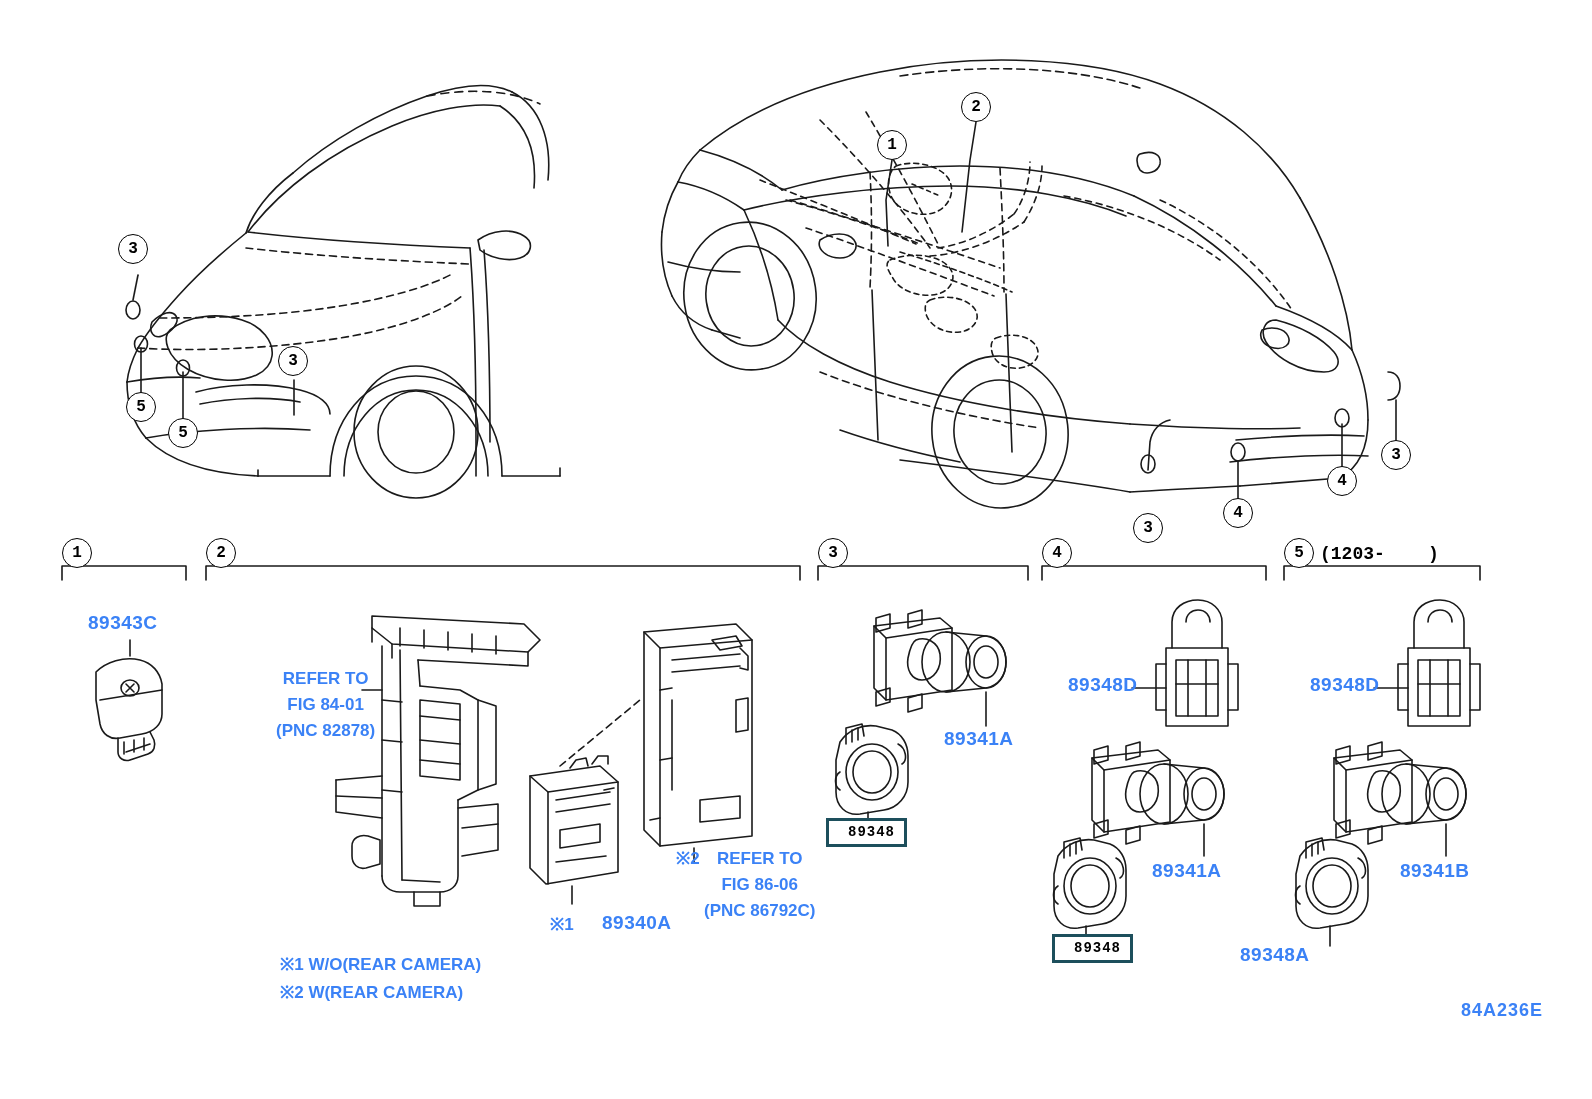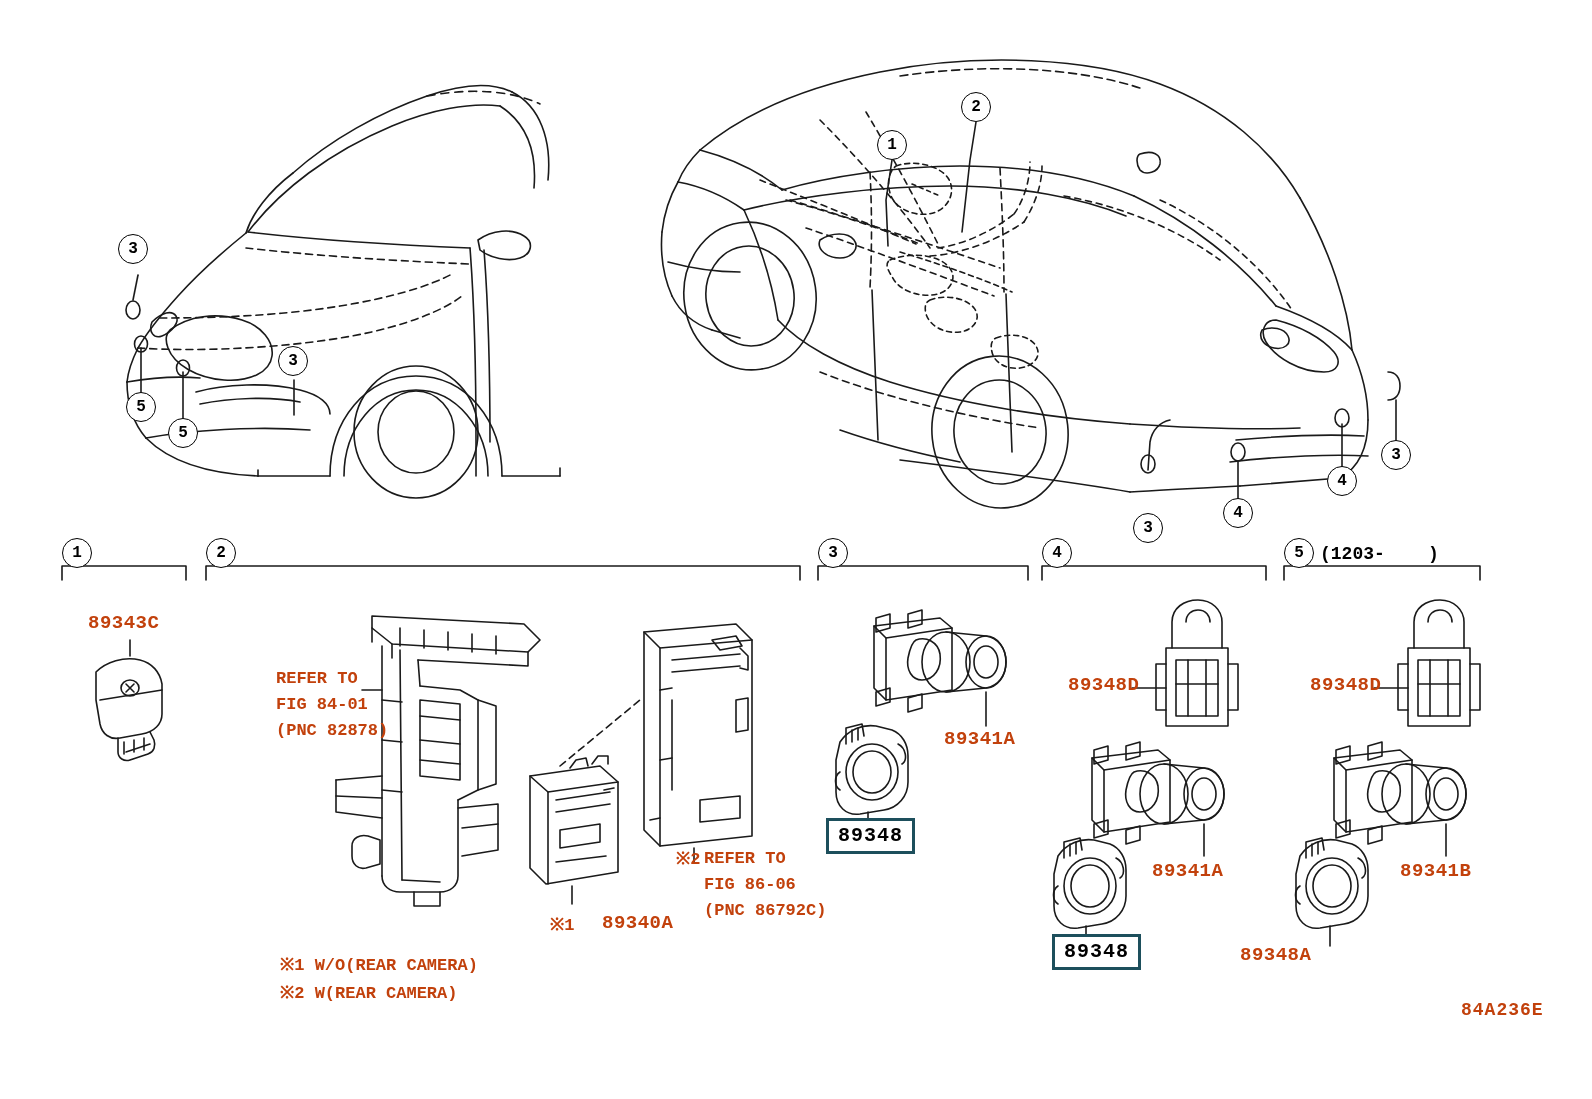--- a/index.html
+++ b/index.html
@@ -23,44 +23,45 @@
   }
   svg.art {
     position: absolute;
     left: 0; top: 0;
     width: 1592px;
     height: 1099px;
     overflow: visible;
   }
   .lbl {
     position: absolute;
-    font-family: Liberation Mono, monospace;
+    font-family: Liberation Sans, sans-serif;
     font-size: 19px;
     font-weight: bold;
     letter-spacing: 0.5px;
     white-space: pre;
-    color: #c2410c;
+    color: #3b82f6;
+    text-align: center;
   }
   .lbl.note {
     font-size: 17px;
     font-weight: bold;
     letter-spacing: 0px;
     margin-left: 42px;
   }
   .lbl.diagcode {
     font-size: 18px;
     font-weight: bold;
     letter-spacing: 1px;
   }
   .boxed {
     position: absolute;
     border: 3px solid #1d4f5c;
-    padding: 3px 9px 4px 9px;
+    padding: 3px 9px 4px 19px;
     font-family: "Liberation Mono", "DejaVu Sans Mono", monospace;
-    font-size: 20px;
+    font-size: 14px;
     font-weight: bold;
     letter-spacing: 1px;
     background: #fff;
     color: #000;
     white-space: pre;
   }
   .callout {
     position: absolute;
     width: 30px;
     height: 30px;

